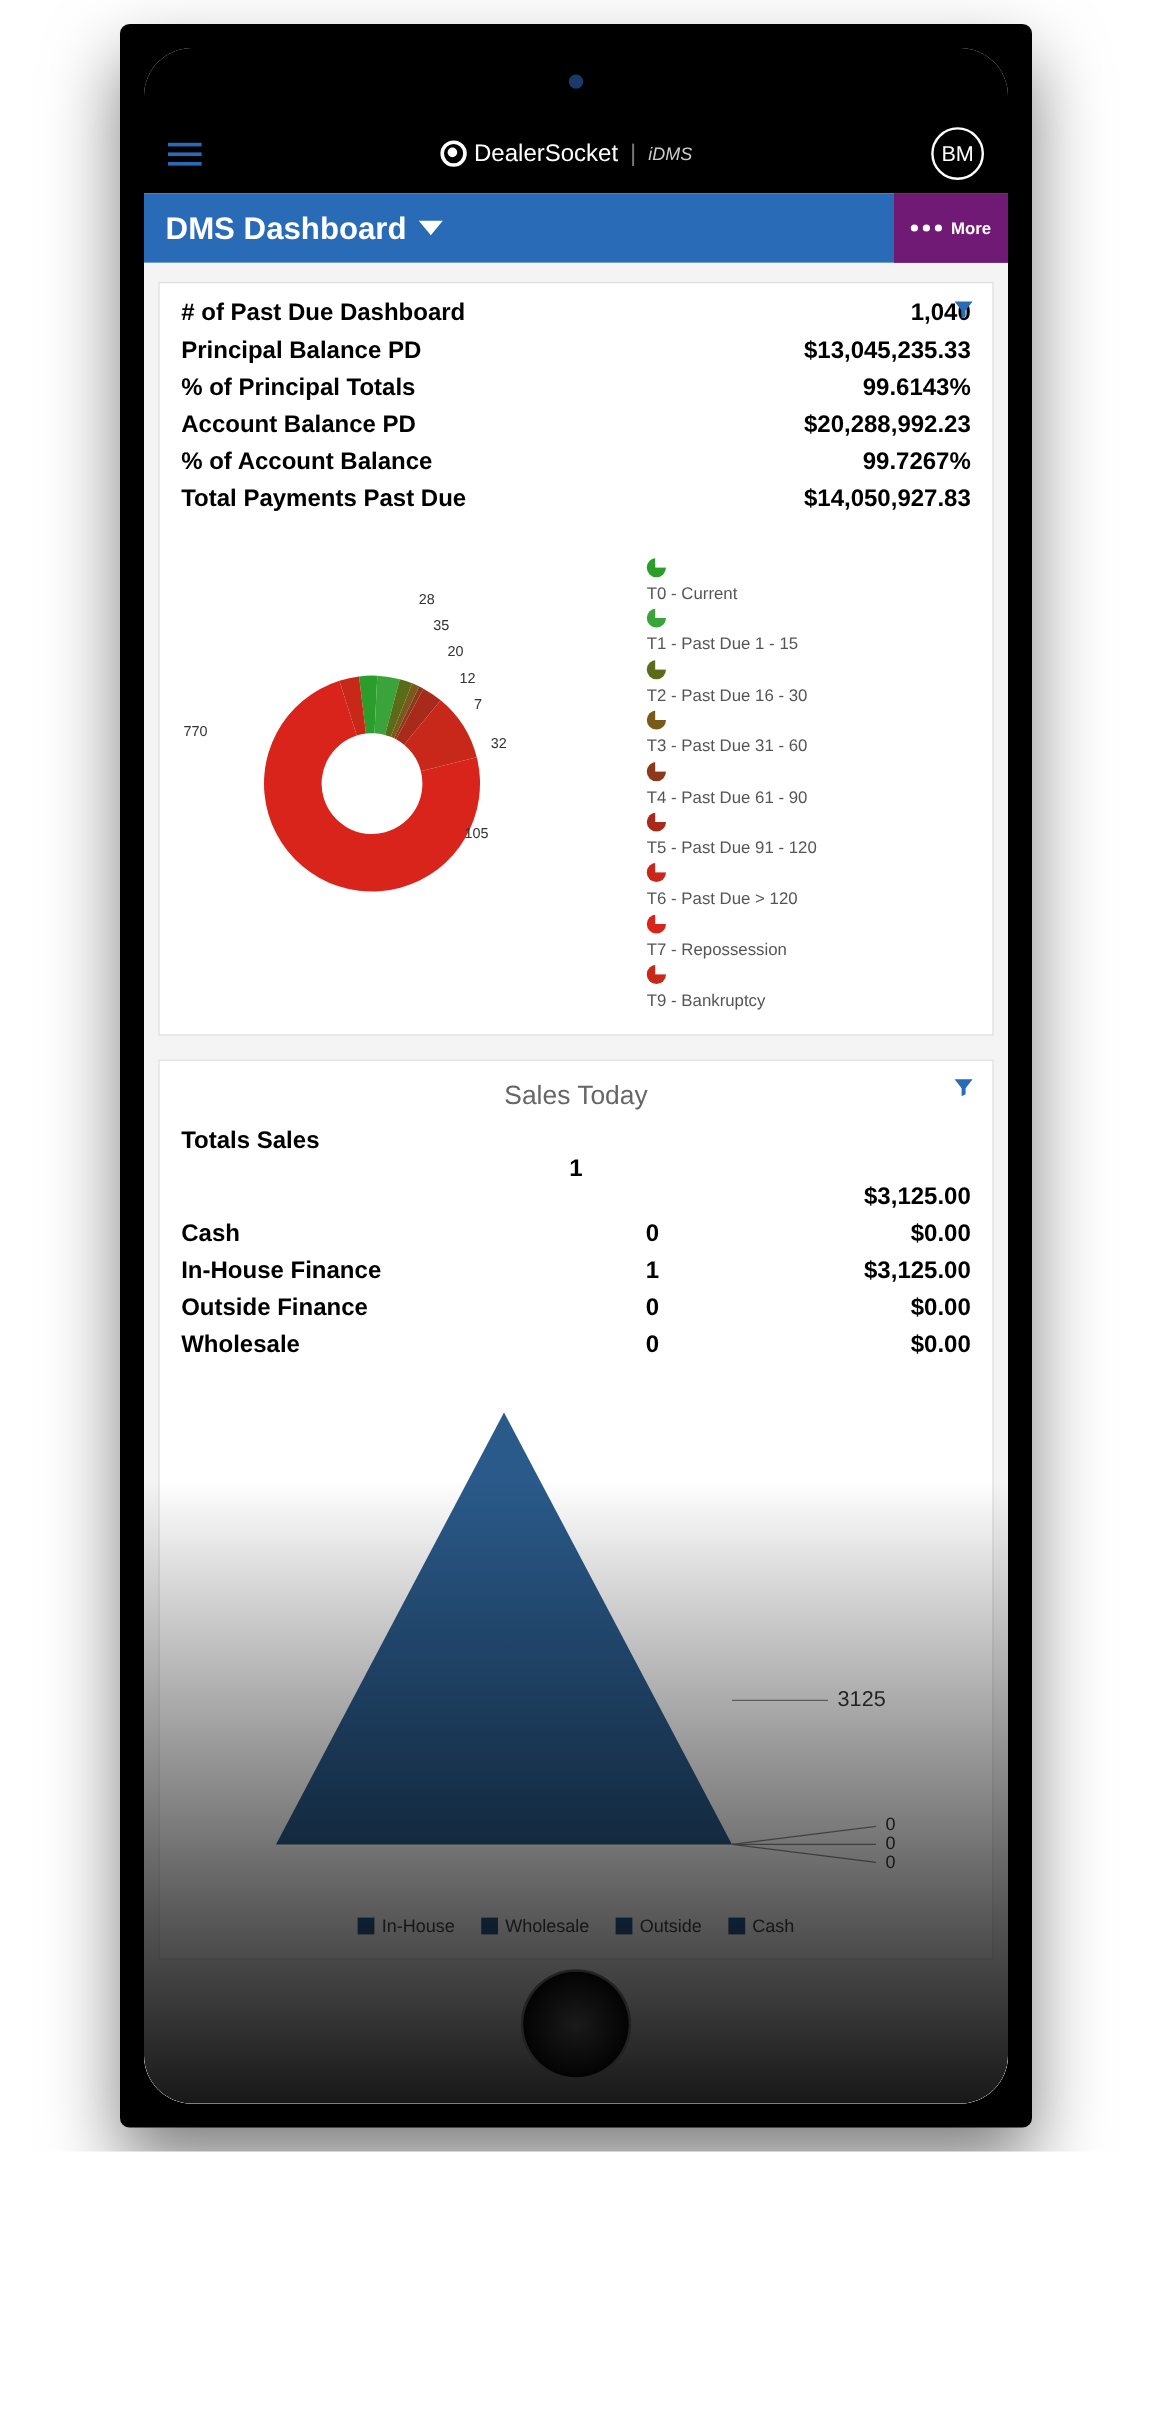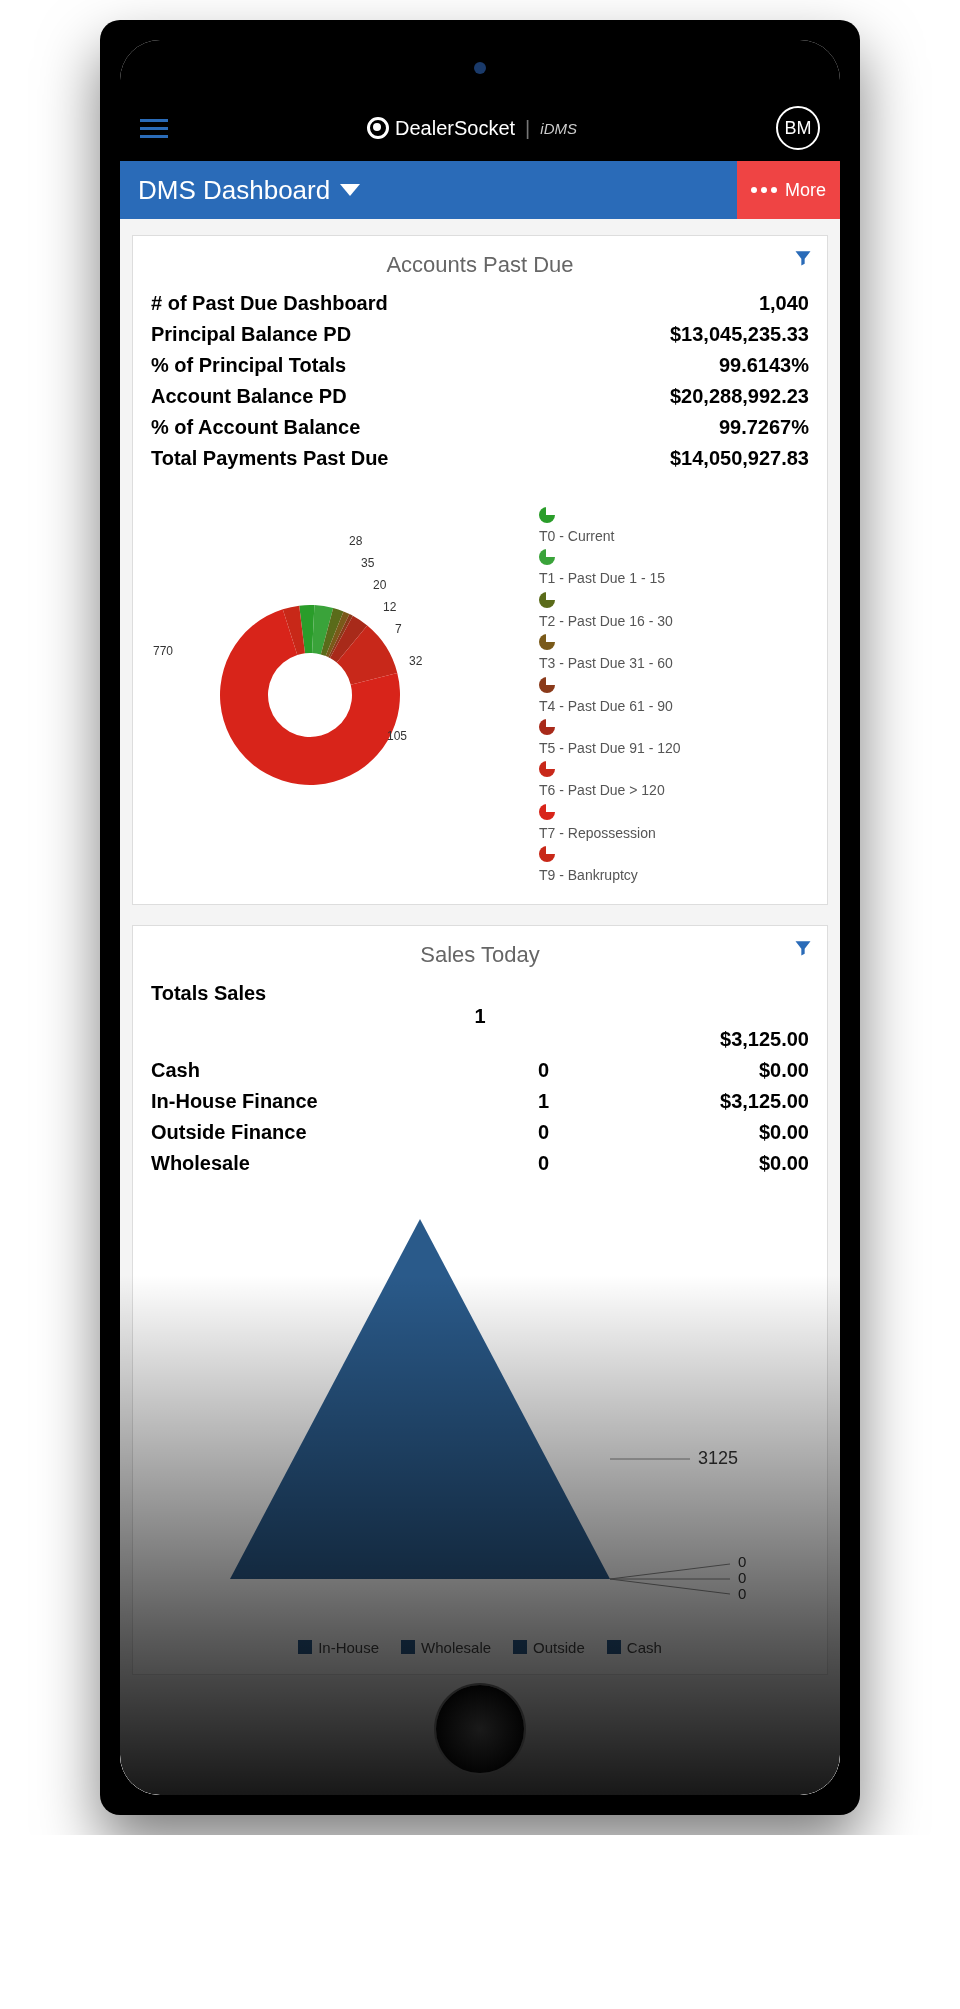--- a/index.html
+++ b/index.html
@@ -6,21 +6,21 @@
   body {
     font-family: Arial, Helvetica, sans-serif;
     background: #fff;
     display: flex;
     justify-content: center;
     padding: 20px 0;
   }
   .phone-frame {
     width: 760px;
     background: #000;
-    border-radius: 20px;
+    border-radius: 8px;
     padding: 20px;
     box-shadow: 0 30px 60px rgba(0,0,0,0.5);
     position: relative;
   }
   .phone-screen {
     background: #fff;
     border-radius: 40px;
     overflow: hidden;
     min-height: 1550px;
     position: relative;
@@ -55,24 +55,25 @@
   .avatar{width:44px;height:44px;border:2px solid #fff;border-radius:50%;display:flex;align-items:center;justify-content:center;color:#fff;font-size:18px;}
   
   .sub-header{
     background:#2a6bb8;
     color:#fff;
     height:58px;
     display:flex;
     align-items:center;
     justify-content:space-between;
     padding-left:18px;
+    font-weight:bold;
   }
   .sub-title{font-size:26px;display:flex;align-items:center;gap:10px;}
   .caret-down{width:0;height:0;border-left:10px solid transparent;border-right:10px solid transparent;border-top:12px solid #fff;}
-  .more-btn{background:#ef4444;height:100%;display:flex;align-items:center;gap:8px;padding:0 14px;font-size:18px;cursor:pointer;}
+  .more-btn{background:#701a75;height:100%;display:flex;align-items:center;gap:8px;padding:0 14px;font-size:14px;cursor:pointer;}
   .dots{display:flex;gap:4px;}
   .dots span{width:6px;height:6px;border-radius:50%;background:#fff;}
   
   .content{padding:16px 12px 100px; background:#f4f4f4;}
   .card{
     background:#fff;
     border:1px solid #ddd;
     padding:10px 18px 18px;
     margin-bottom:20px;
     position:relative;
@@ -151,21 +152,20 @@
     </div>
 
     <div class="content">
 
       <div class="card">
         <div class="filter-icon">
           <svg viewBox="0 0 24 24">
               <path d="M3 4h18l-7 9v6l-4 2v-8z"></path>
             </svg>
         </div>
-        <div class="card-title">Accounts Past Due</div>
         <div id="pd-rows">
             <div class="kv-row">
               <span># of Past Due Dashboard</span>
               <span>1,040</span>
             </div>
             <div class="kv-row">
               <span>Principal Balance PD</span>
               <span>$13,045,235.33</span>
             </div>
             <div class="kv-row">

